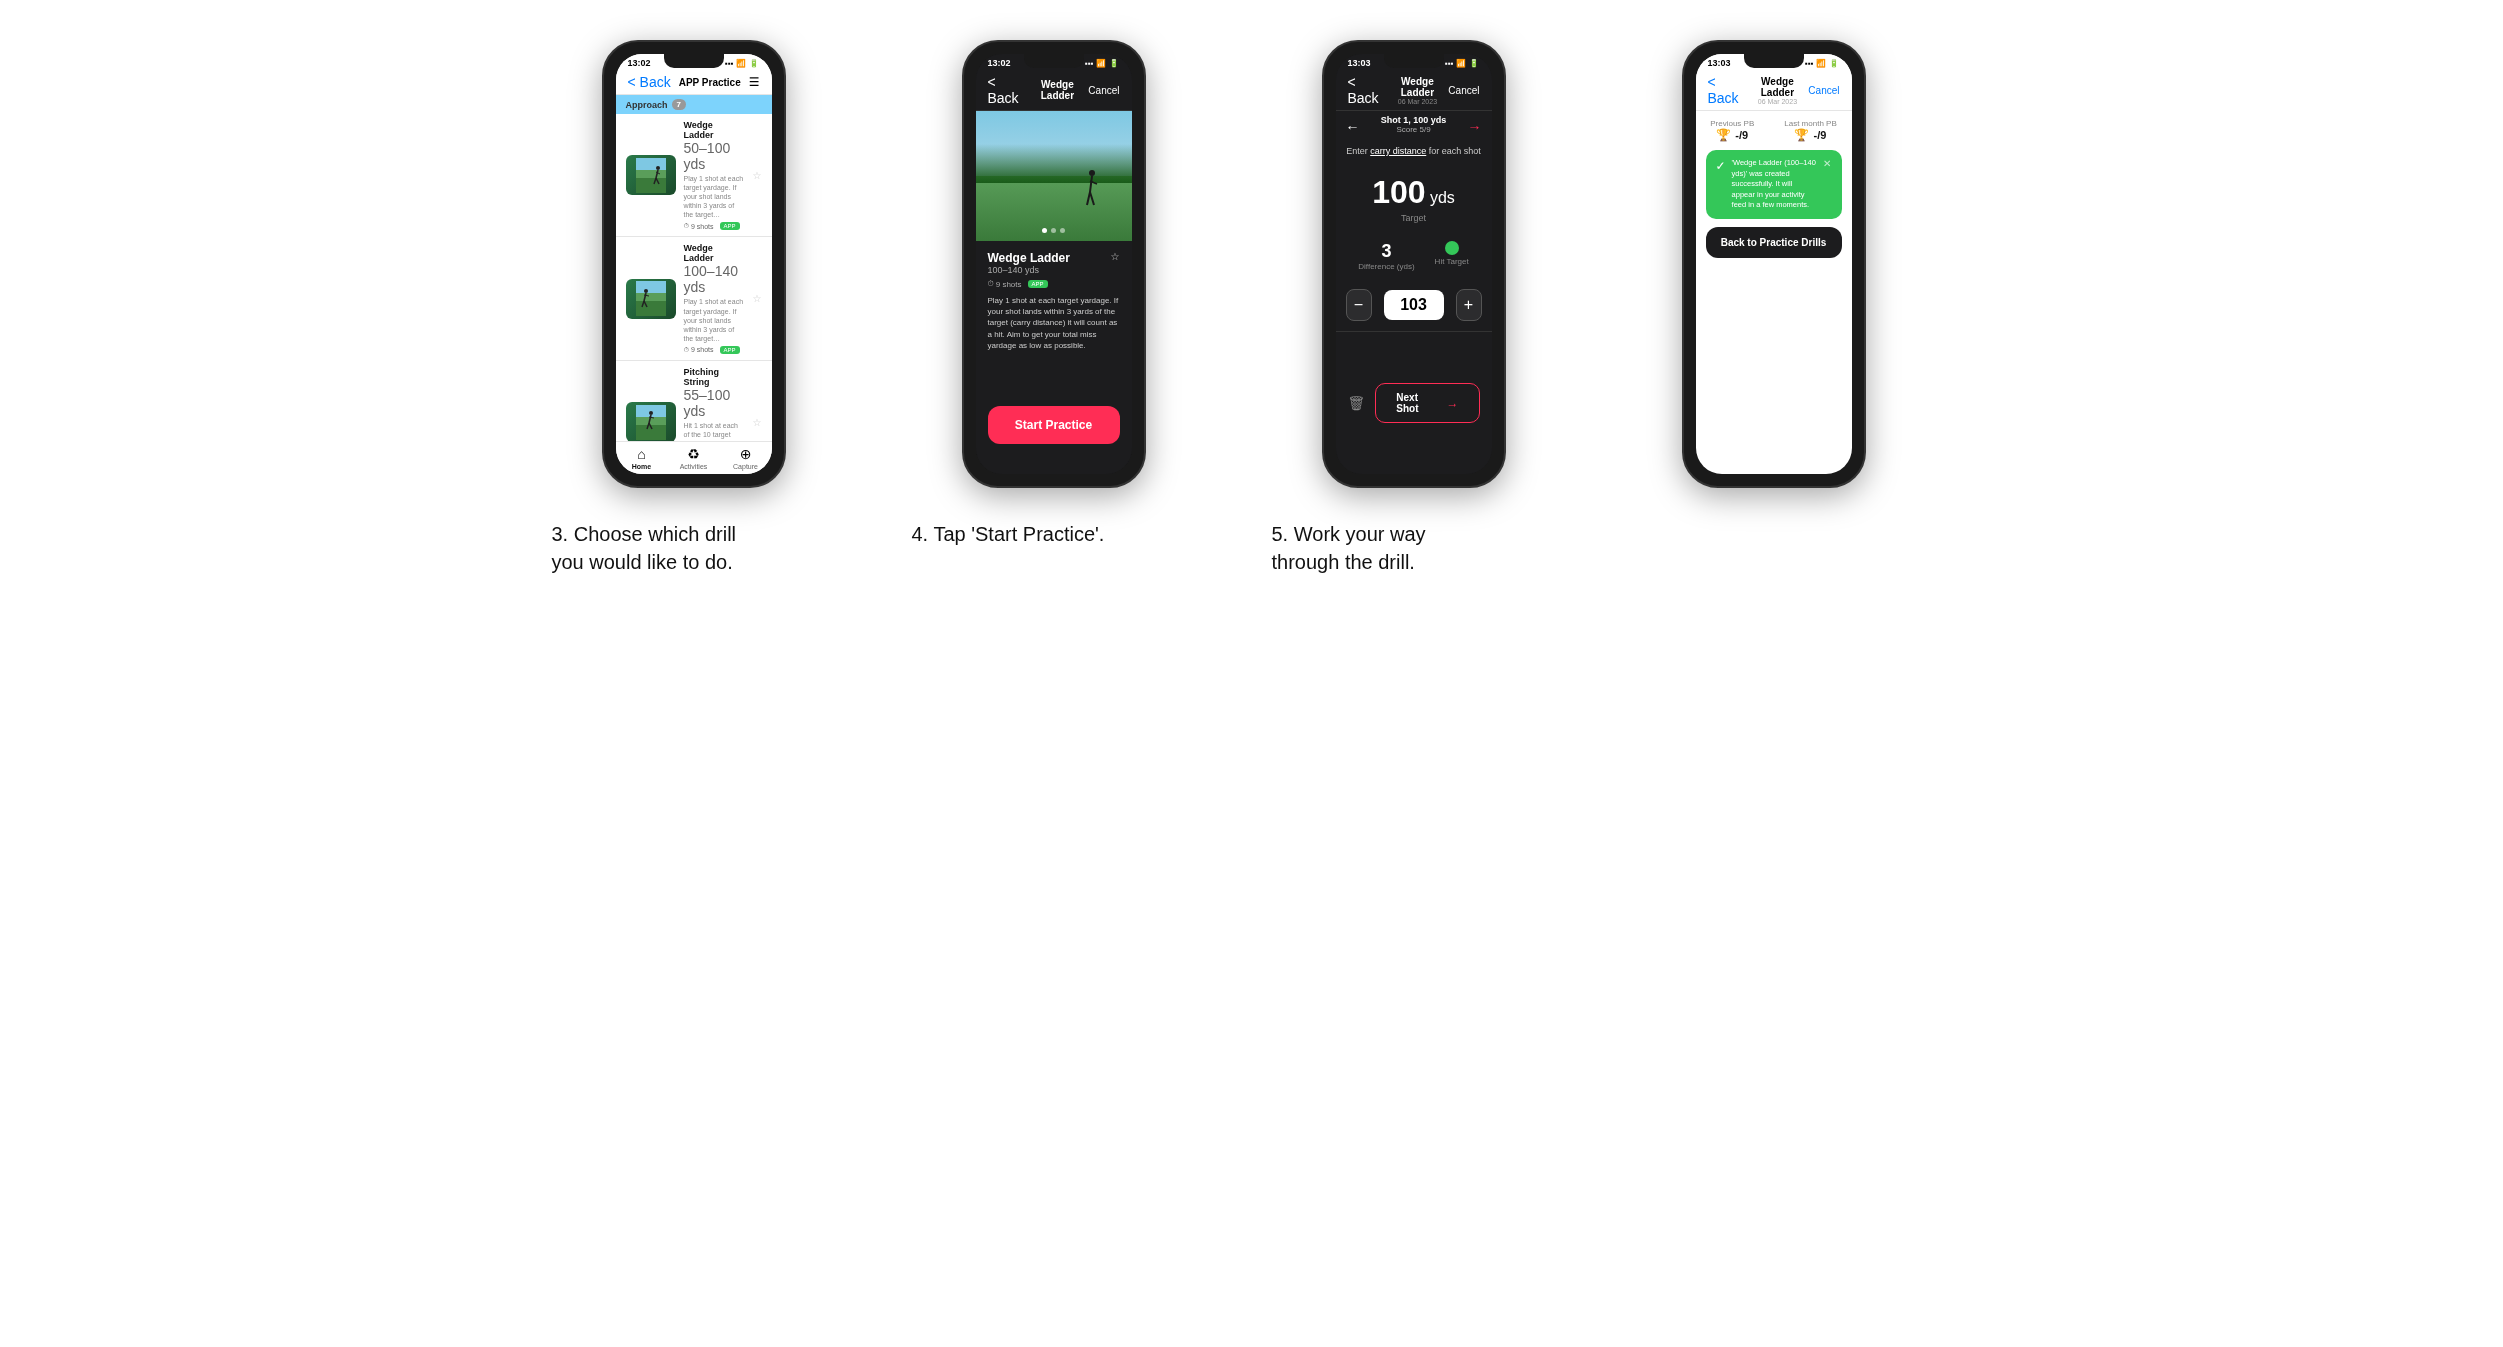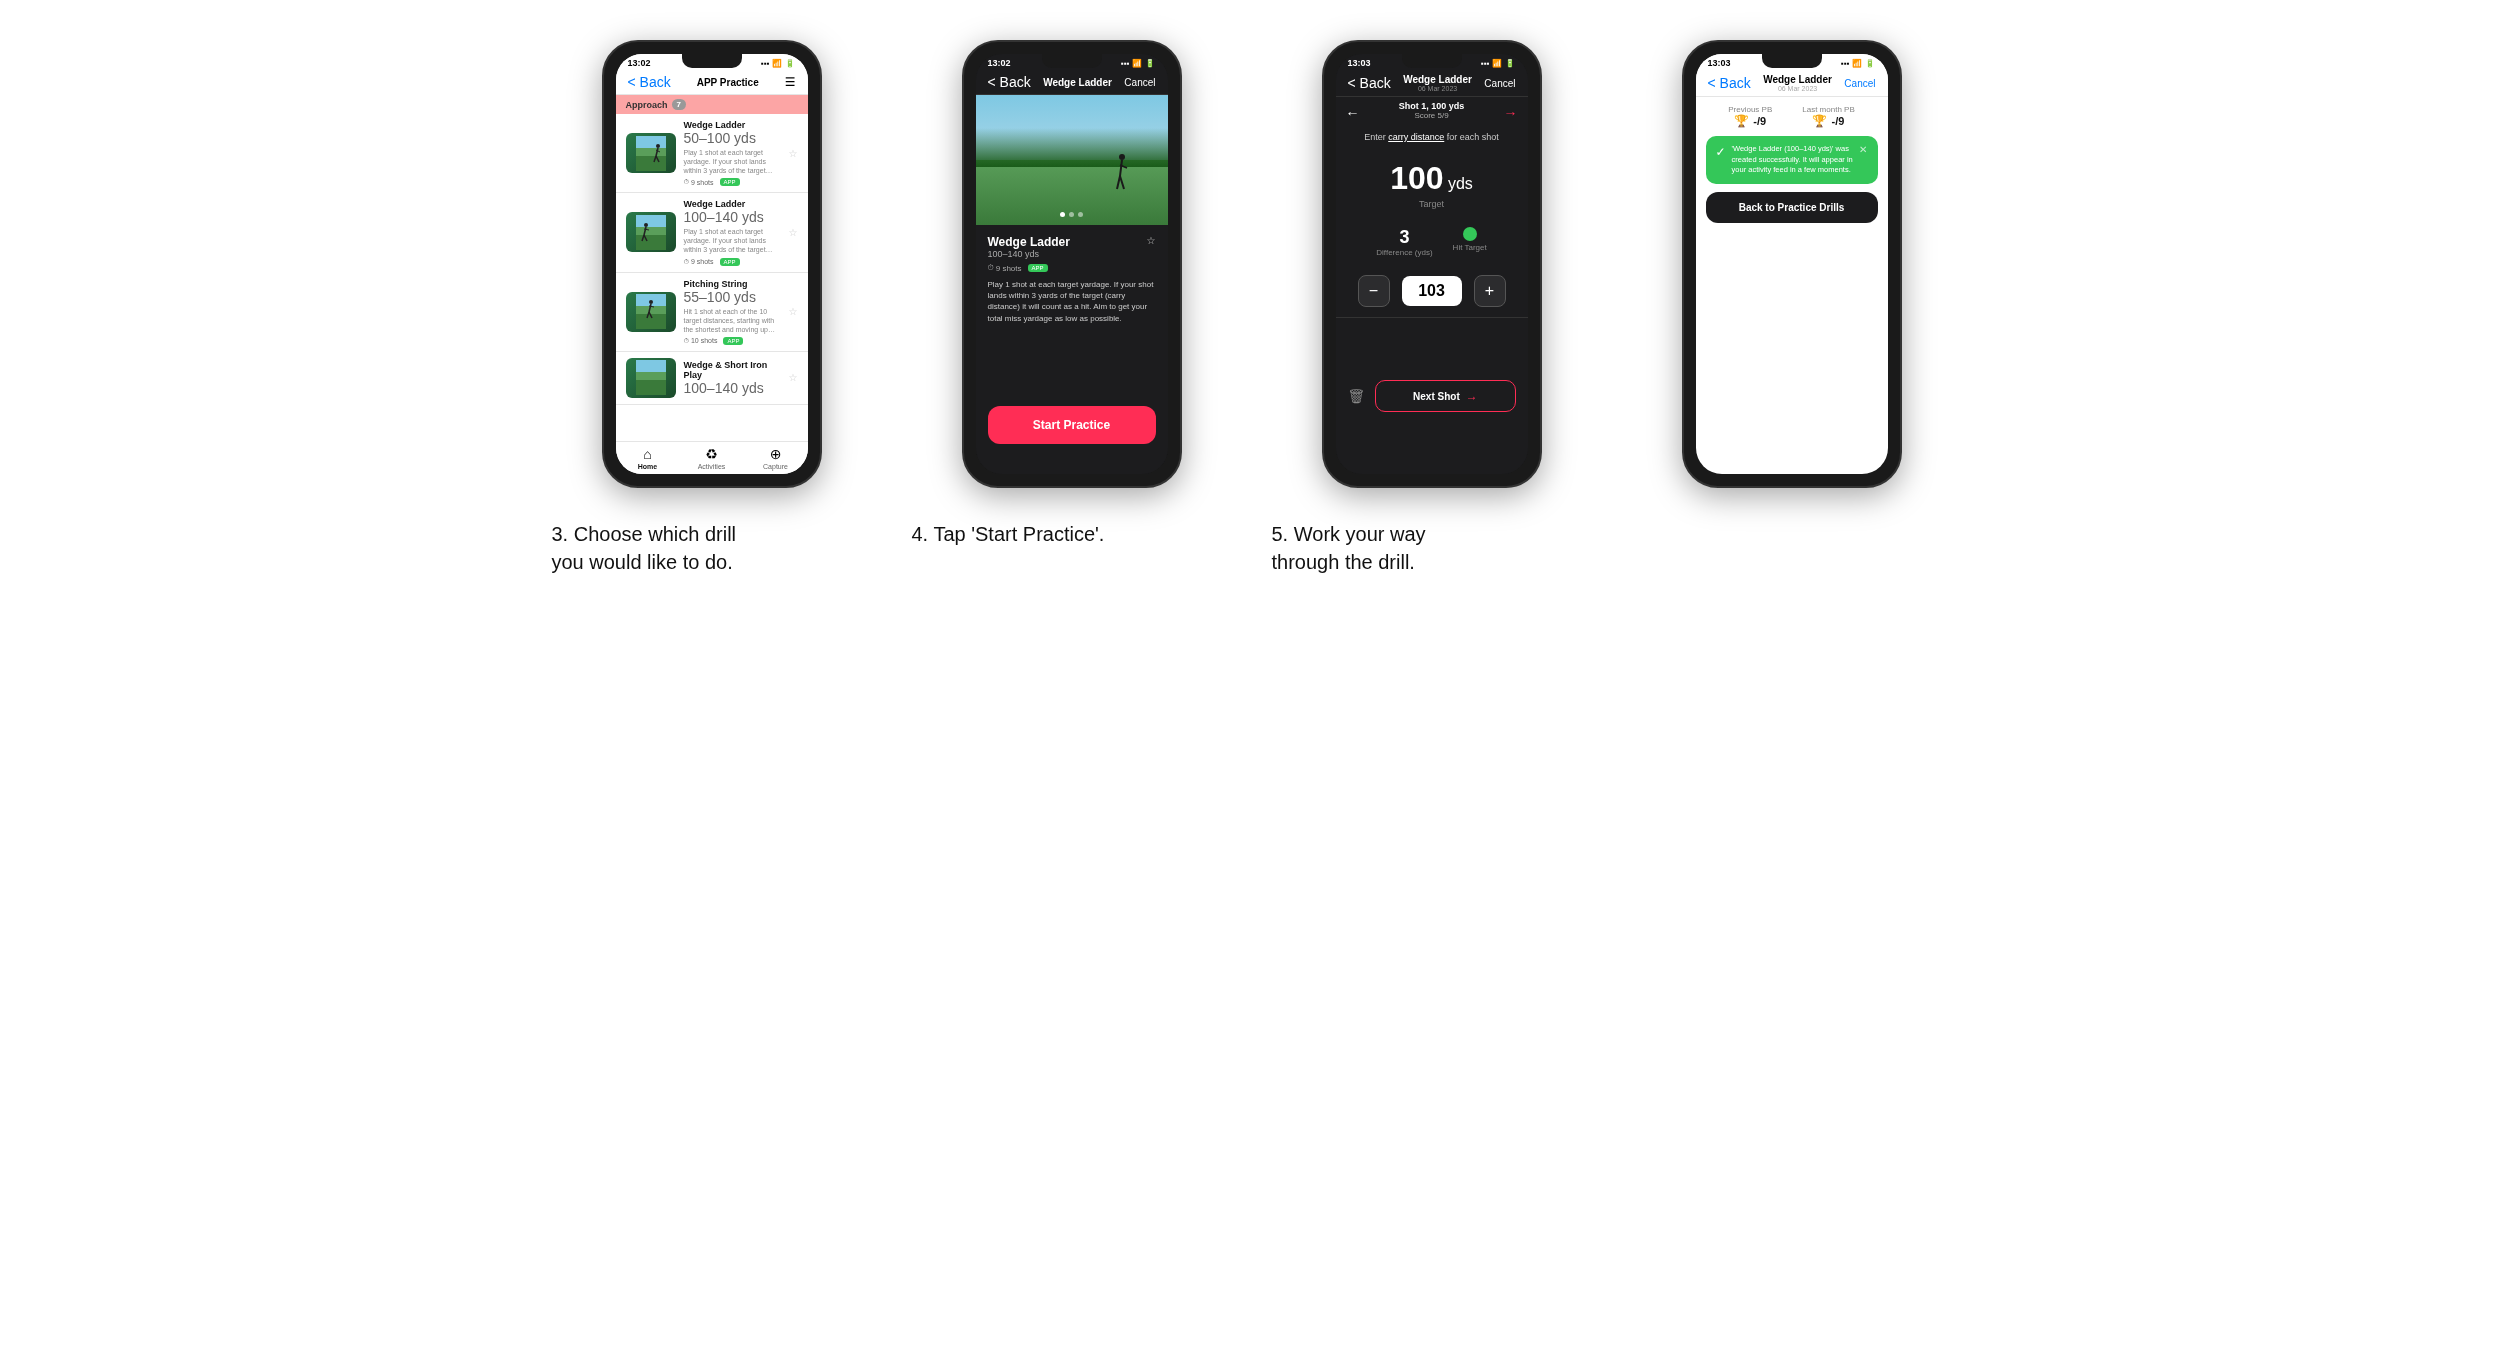--- a/index.html
+++ b/index.html
@@ -23,21 +23,21 @@
       display: flex;
       flex-direction: column;
       align-items: flex-start;
       flex: 1;
     }
     .phone-wrapper {
       width: 220px;
       margin: 0 auto;
     }
     .phone {
-      width: 220px;
+      width: 184px;
       min-height: 440px;
       background: #1a1a1a;
       border-radius: 36px;
       padding: 12px;
       position: relative;
       box-shadow: 0 8px 32px rgba(0,0,0,0.35);
       border: 2px solid #333;
     }
     .phone-screen {
       background: #fff;
@@ -118,21 +118,21 @@
       color: #111;
       line-height: 1.4;
       max-width: 220px;
     }
 
     
     .section-header {
       display: flex;
       align-items: center;
       padding: 4px 10px;
-      background: #fca5a5;
+      background: #7dd3fc;
       font-size: 9px;
       font-weight: 600;
       color: #333;
     }
     .section-badge {
       background: #999;
       color: #fff;
       border-radius: 8px;
       padding: 1px 5px;
       font-size: 8px;

